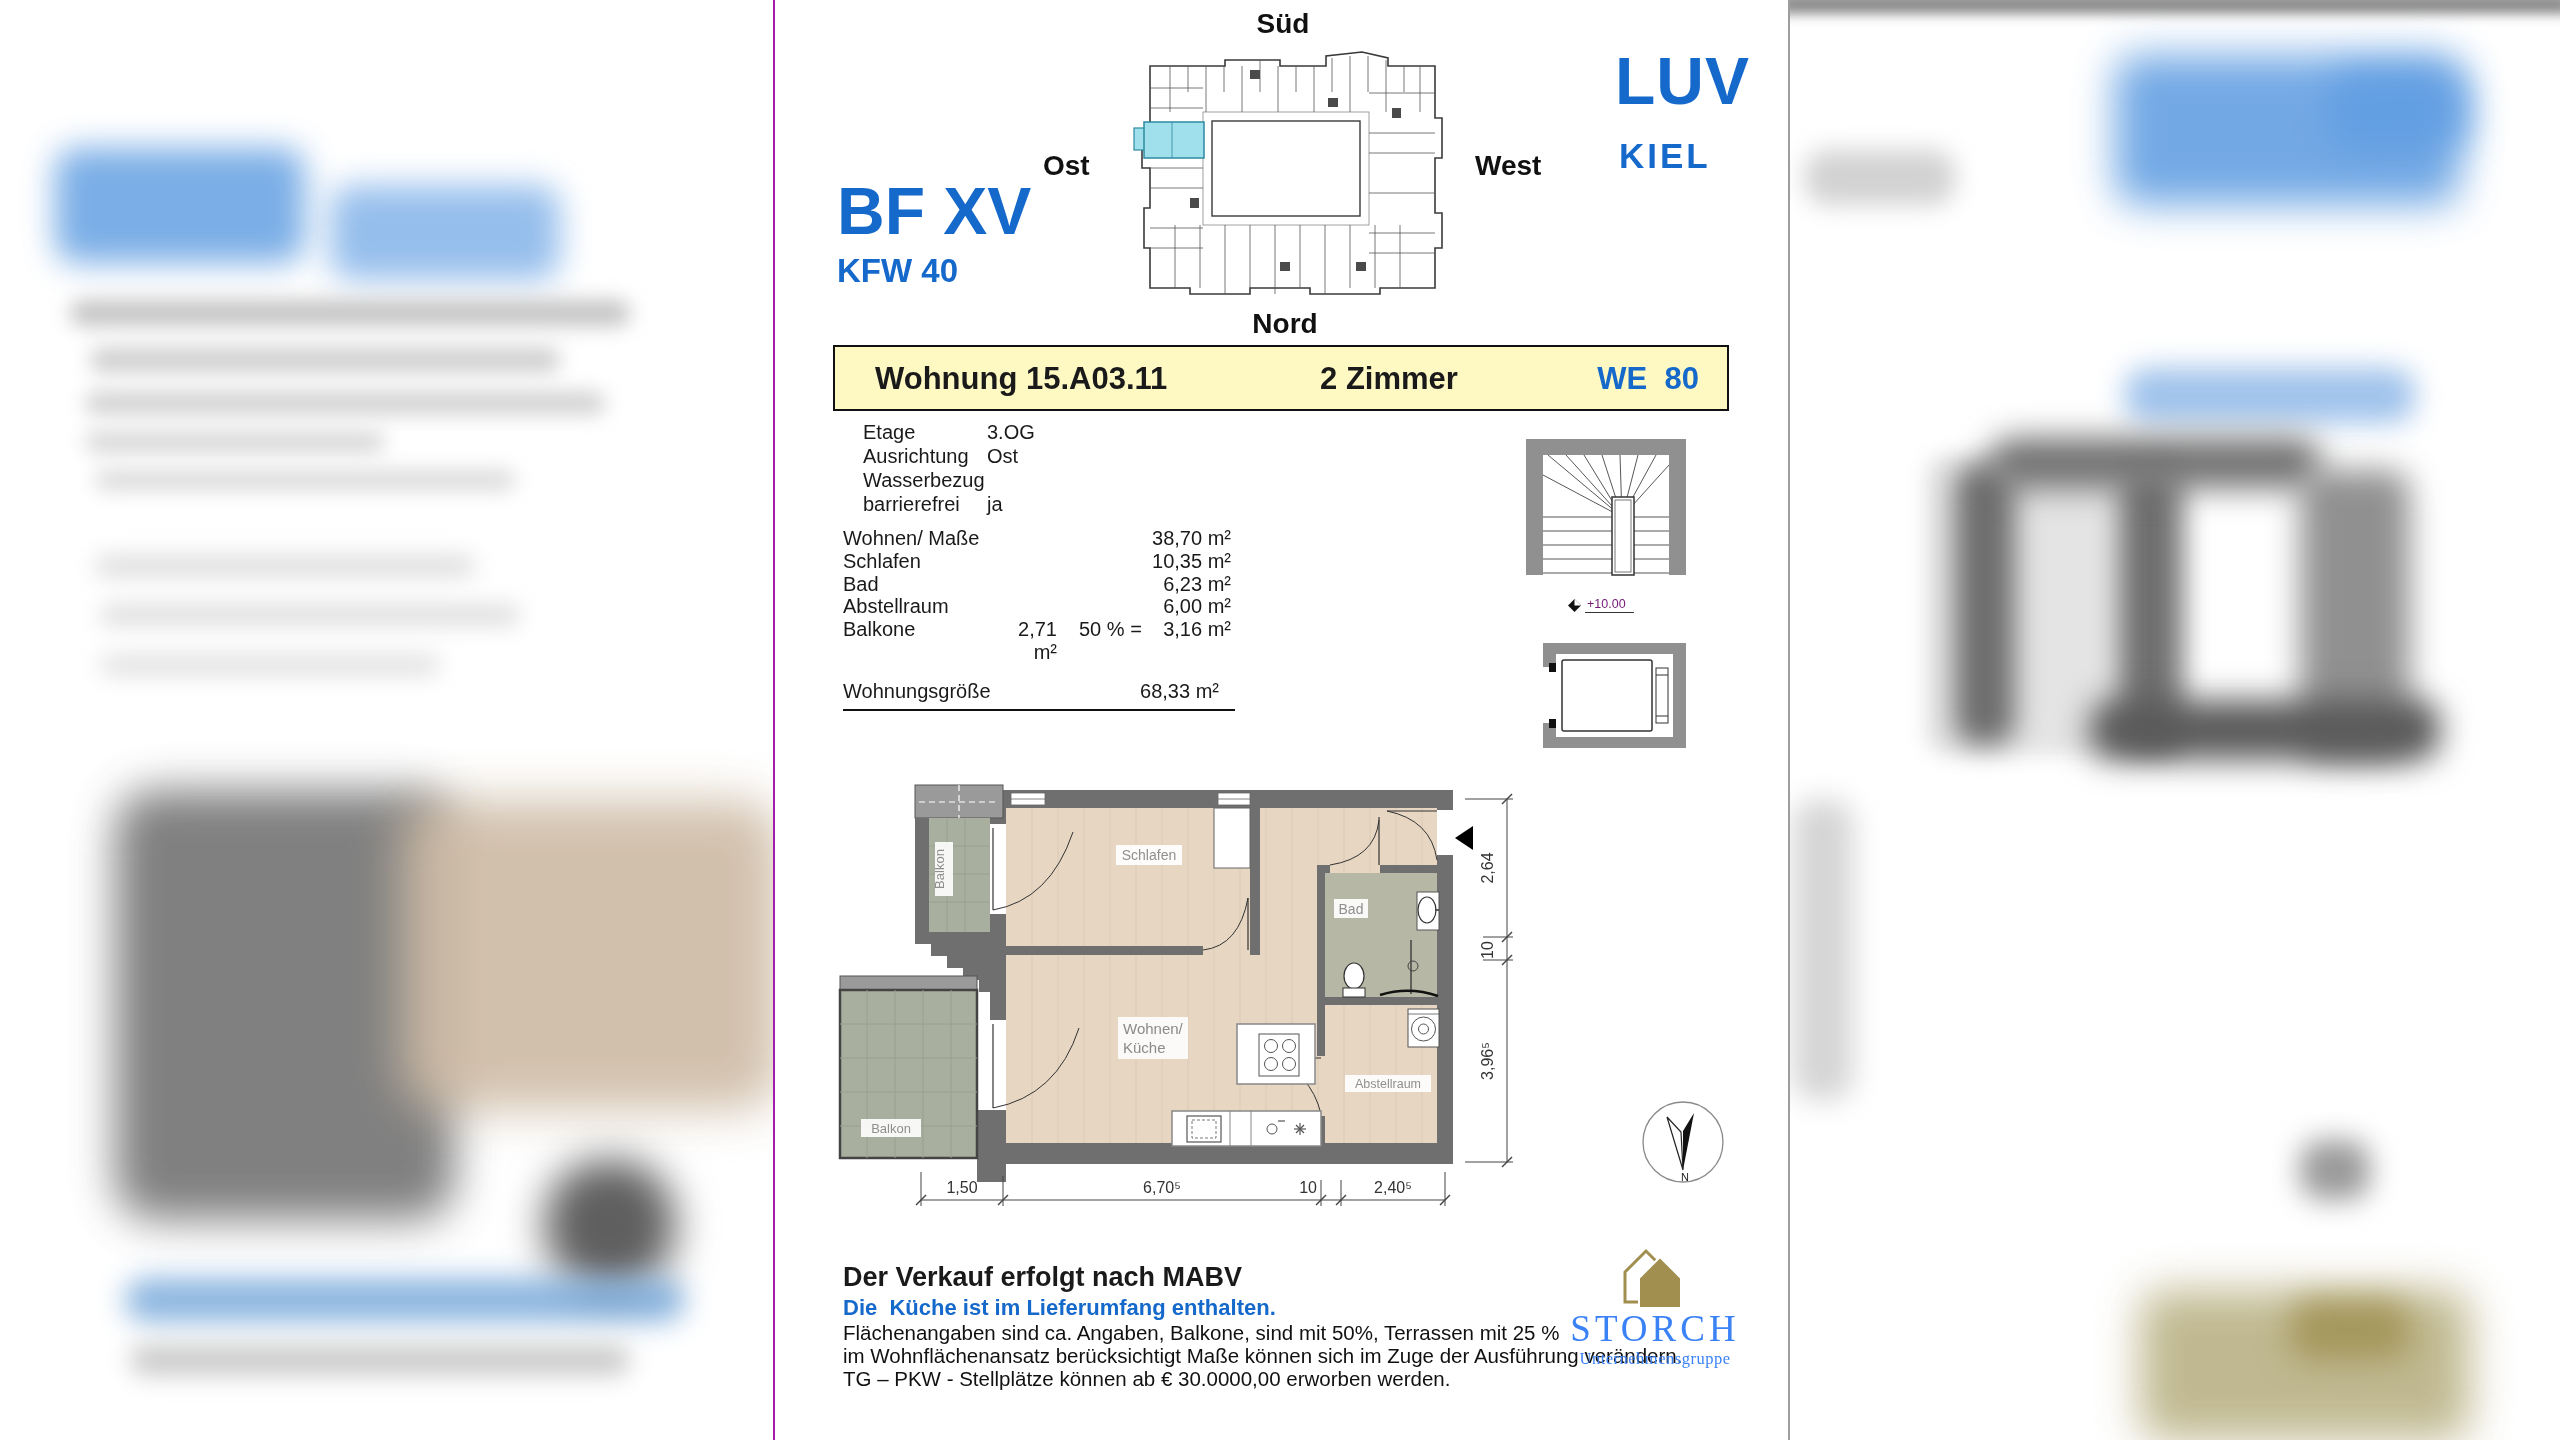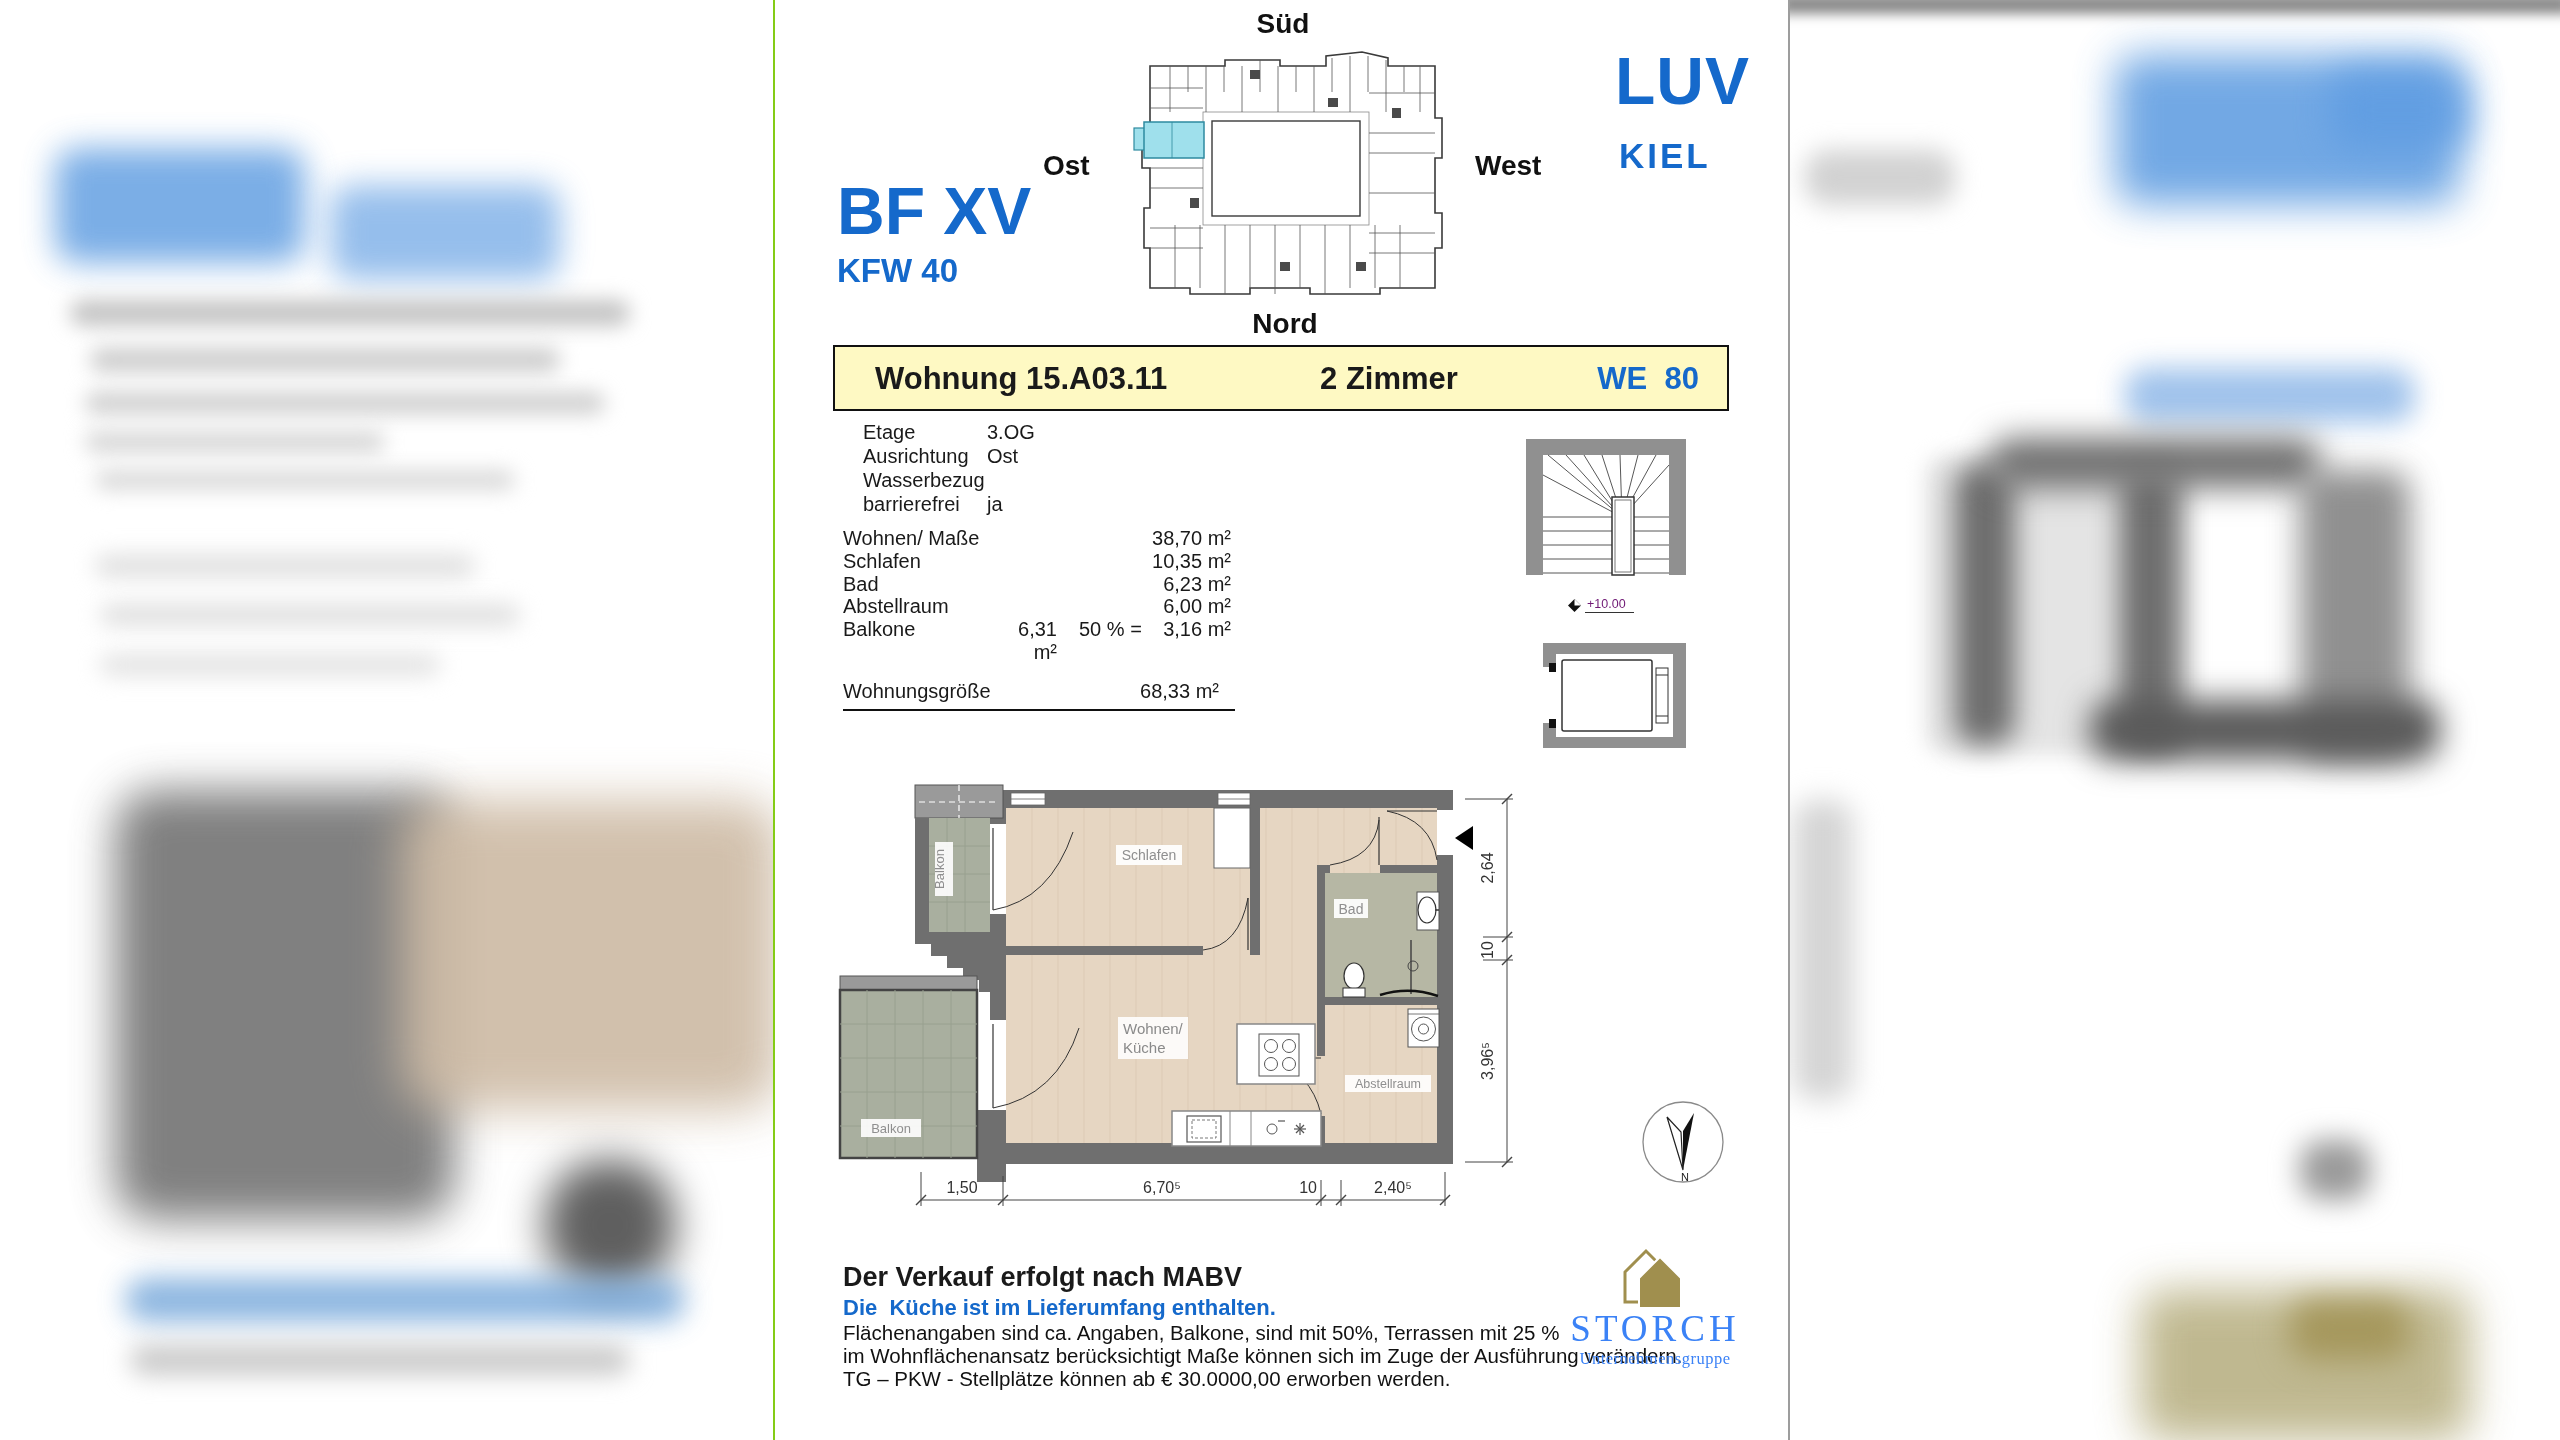--- a/index.html
+++ b/index.html
@@ -6,21 +6,21 @@
   body{
     width:2560px;height:1440px;position:relative;overflow:hidden;
     background:#ffffff;
     font-family:"Liberation Sans","DejaVu Sans",sans-serif;
     color:#1a1a1a;
   }
   .bg-blob{position:absolute;filter:blur(16px);border-radius:22px;}
   
   .page{
     position:absolute;left:773px;top:0;width:1017px;height:1440px;
-    background:#ffffff;border-left:2px solid #84cc16;border-right:2px solid #9d9d9d;
+    background:#ffffff;border-left:2px solid #a21caf;border-right:2px solid #9d9d9d;
     box-sizing:border-box;
   }
   .abs{position:absolute;}
   .blue{color:#1569cb;}
   .dir-label{font-weight:bold;font-size:28px;color:#111;}
   .luv{font-size:66px;font-weight:bold;letter-spacing:1px;line-height:1;}
   .kiel{font-size:35px;font-weight:bold;letter-spacing:3px;line-height:1;}
   .bfxv{font-size:66px;font-weight:bold;line-height:1;}
   .kfw{font-size:33px;font-weight:bold;line-height:1;}
   .titlebar{
@@ -206,21 +206,21 @@
     <div class="row">
       <span class="lab">Bad</span>
       <span class="val">6,23 m²</span>
     </div>
     <div class="row">
       <span class="lab">Abstellraum</span>
       <span class="val">6,00 m²</span>
     </div>
     <div class="row">
       <span class="lab">Balkone</span>
-      <span class="raw">6,31 m²</span>
+      <span class="raw">2,71 m²</span>
       <span class="factor">50 % =</span>
       <span class="val">3,16 m²</span>
     </div>
   </div>
 
   <div class="abs total" style="height:26px;">
     <span class="lab">Wohnungsgröße</span>
     <span class="val">68,33 m²</span>
   </div>
 

